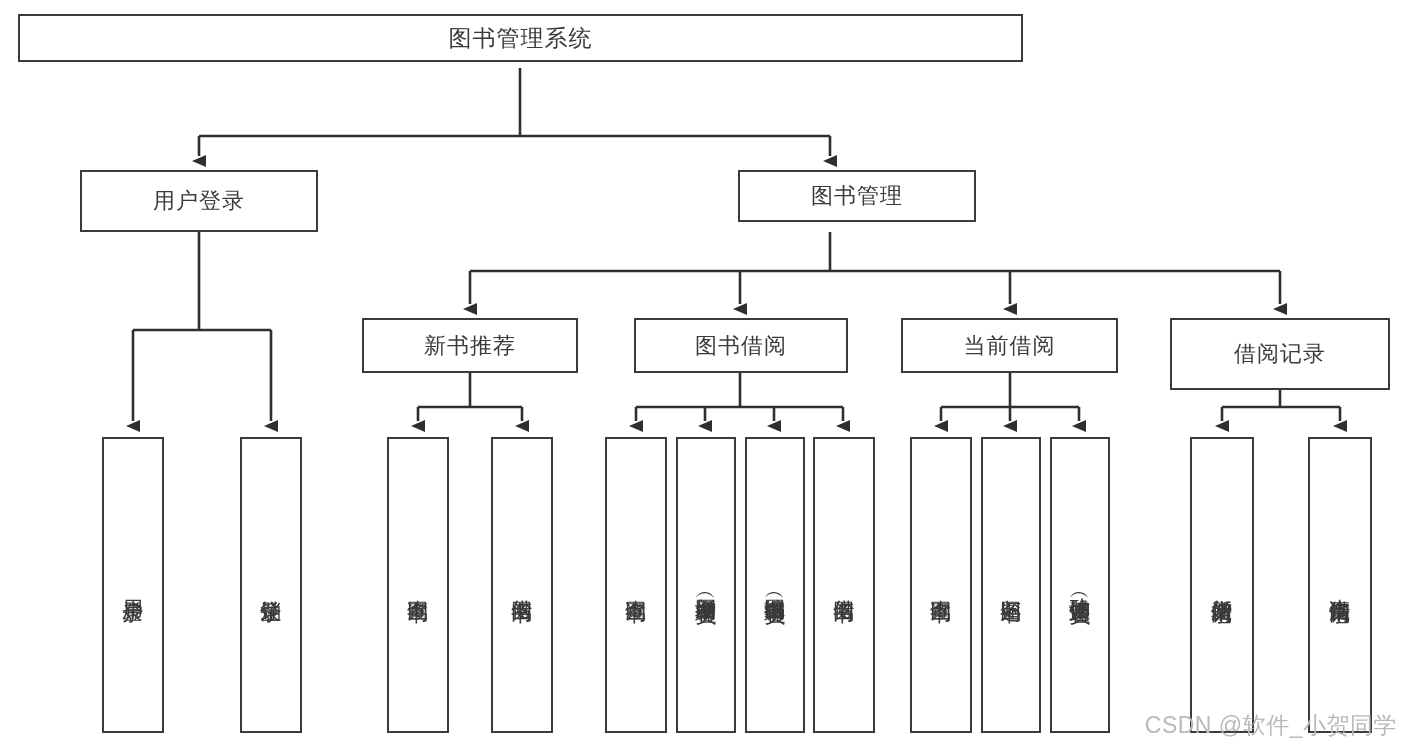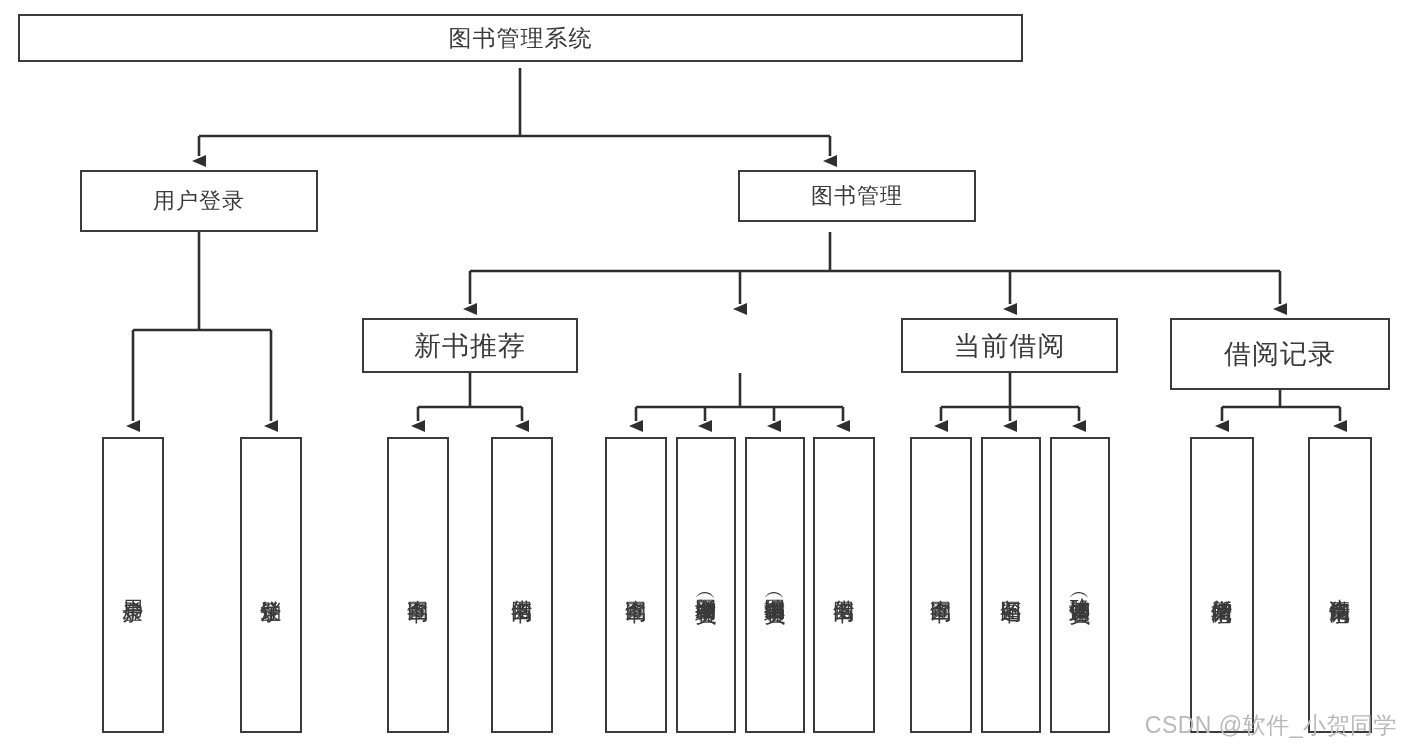--- a/index.html
+++ b/index.html
@@ -28,21 +28,21 @@
     color:#3a3a3a;
     z-index:2;
   }
   .node.root{
     font-size:23px;
   }
   .node.lvl2{
     font-size:22px;
   }
   .node.lvl3{
-    font-size:27px;
+    font-size:22px;
   }
   .node.leaf{
     font-size:21px;
     align-items:center;
     justify-content:center;
   }
   .vtext{
     writing-mode:vertical-rl;
     text-orientation:upright;
     line-height:1.12;
@@ -127,20 +127,23 @@
   <div class="node lvl2" style="left:80px;top:170px;width:238px;height:62px;">
     <span class="htext">用户登录</span>
   </div>
   <div class="node lvl2" style="left:711px;top:170px;width:238px;height:52px;margin-left:27px;">
     <span class="htext">图书管理</span>
   </div>
 
   <div class="node lvl3" style="left:362px;top:318px;width:216px;height:55px;">
     <span class="htext">新书推荐</span>
   </div>
+  <div class="node lvl3" style="left:634px;top:318px;width:214px;height:55px;">
+    <span class="htext">图书借阅</span>
+  </div>
   <div class="node lvl3" style="left:901px;top:318px;width:217px;height:55px;">
     <span class="htext">当前借阅</span>
   </div>
   <div class="node lvl3" style="left:1170px;top:318px;width:220px;height:72px;">
     <span class="htext">借阅记录</span>
   </div>
 
   <div class="node leaf" style="left:102px;top:437px;width:62px;height:296px;">
     <span class="vtext">用户登录</span>
   </div>

